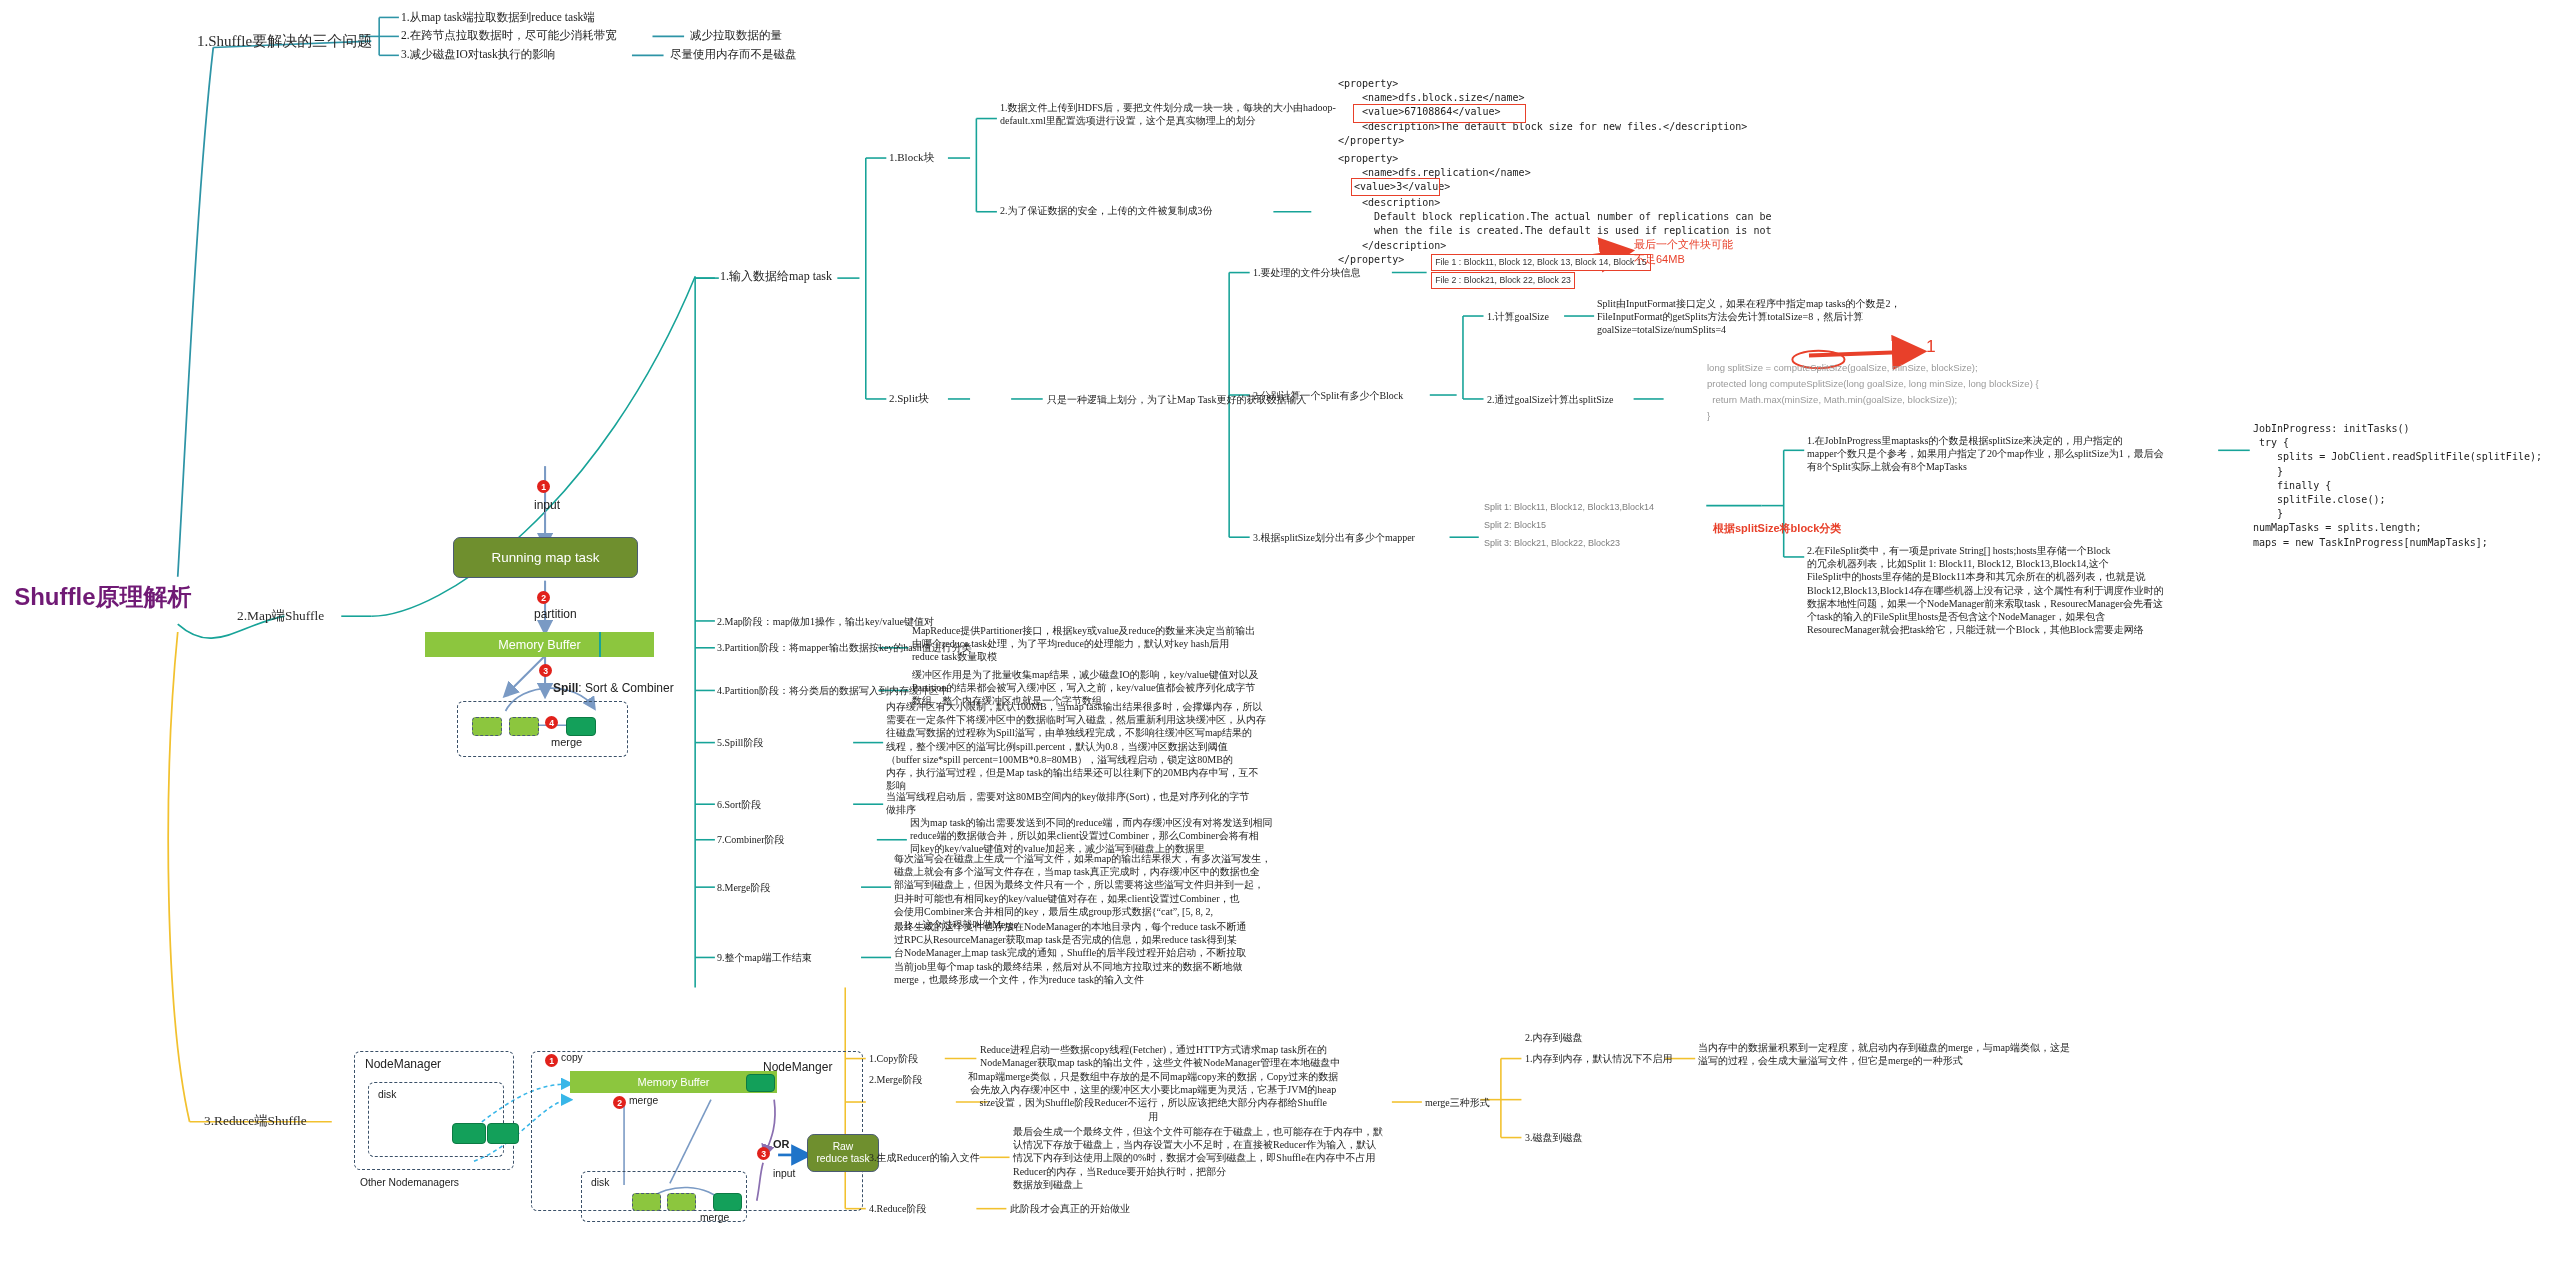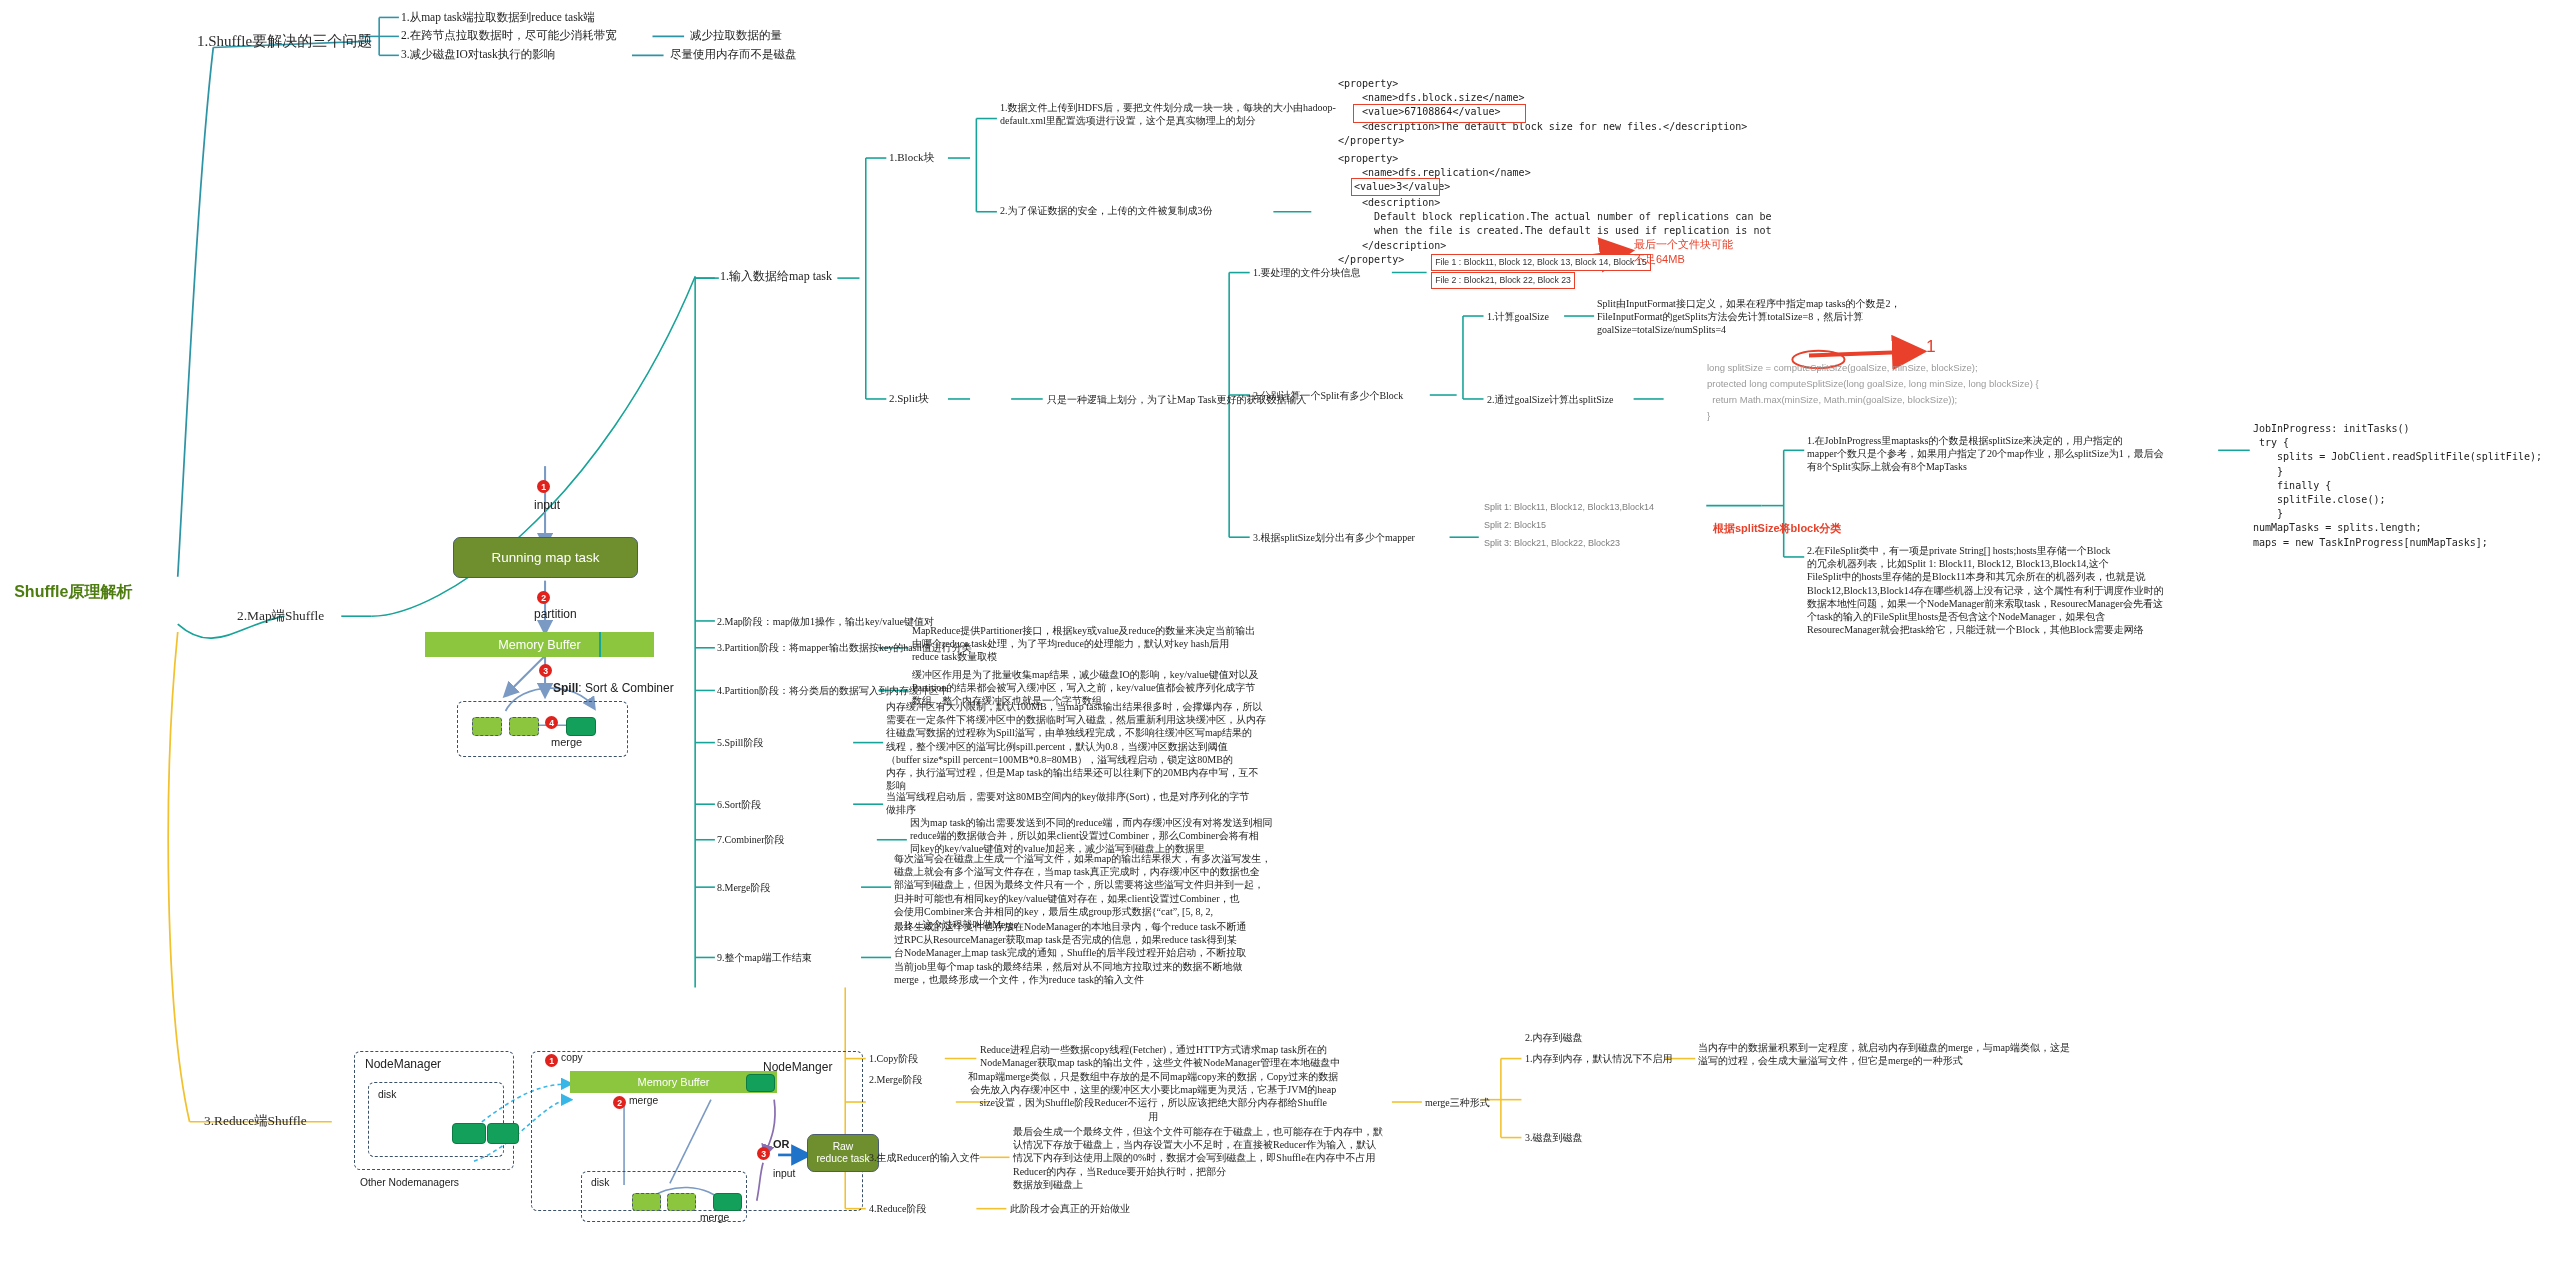--- a/index.html
+++ b/index.html
@@ -5,22 +5,22 @@
   html,body{margin:0;padding:0;background:#ffffff;}
   body{
     width:2576px;height:1264px;position:relative;overflow:hidden;
     font-family:"Liberation Serif","DejaVu Serif",serif;
     color:#1a1a1a;
   }
   .node{position:absolute;white-space:pre;line-height:1.32;}
 
   
   #root-topic{
-    left:14.2px;top:581px;font-size:16px;font-weight:bold;
-    font-family:"Liberation Sans","DejaVu Sans",sans-serif;color:#4d7c0f;
+    left:14.2px;top:581px;font-size:24px;font-weight:bold;
+    font-family:"Liberation Sans","DejaVu Sans",sans-serif;color:#701a75;
   }
 
   
   .branch{font-size:15px;color:#2b2b2b;}
 
   
   .leaf{font-size:11.5px;color:#1c1c1c;}
   .leaf-sm{font-size:10px;color:#1c1c1c;}
 
   

